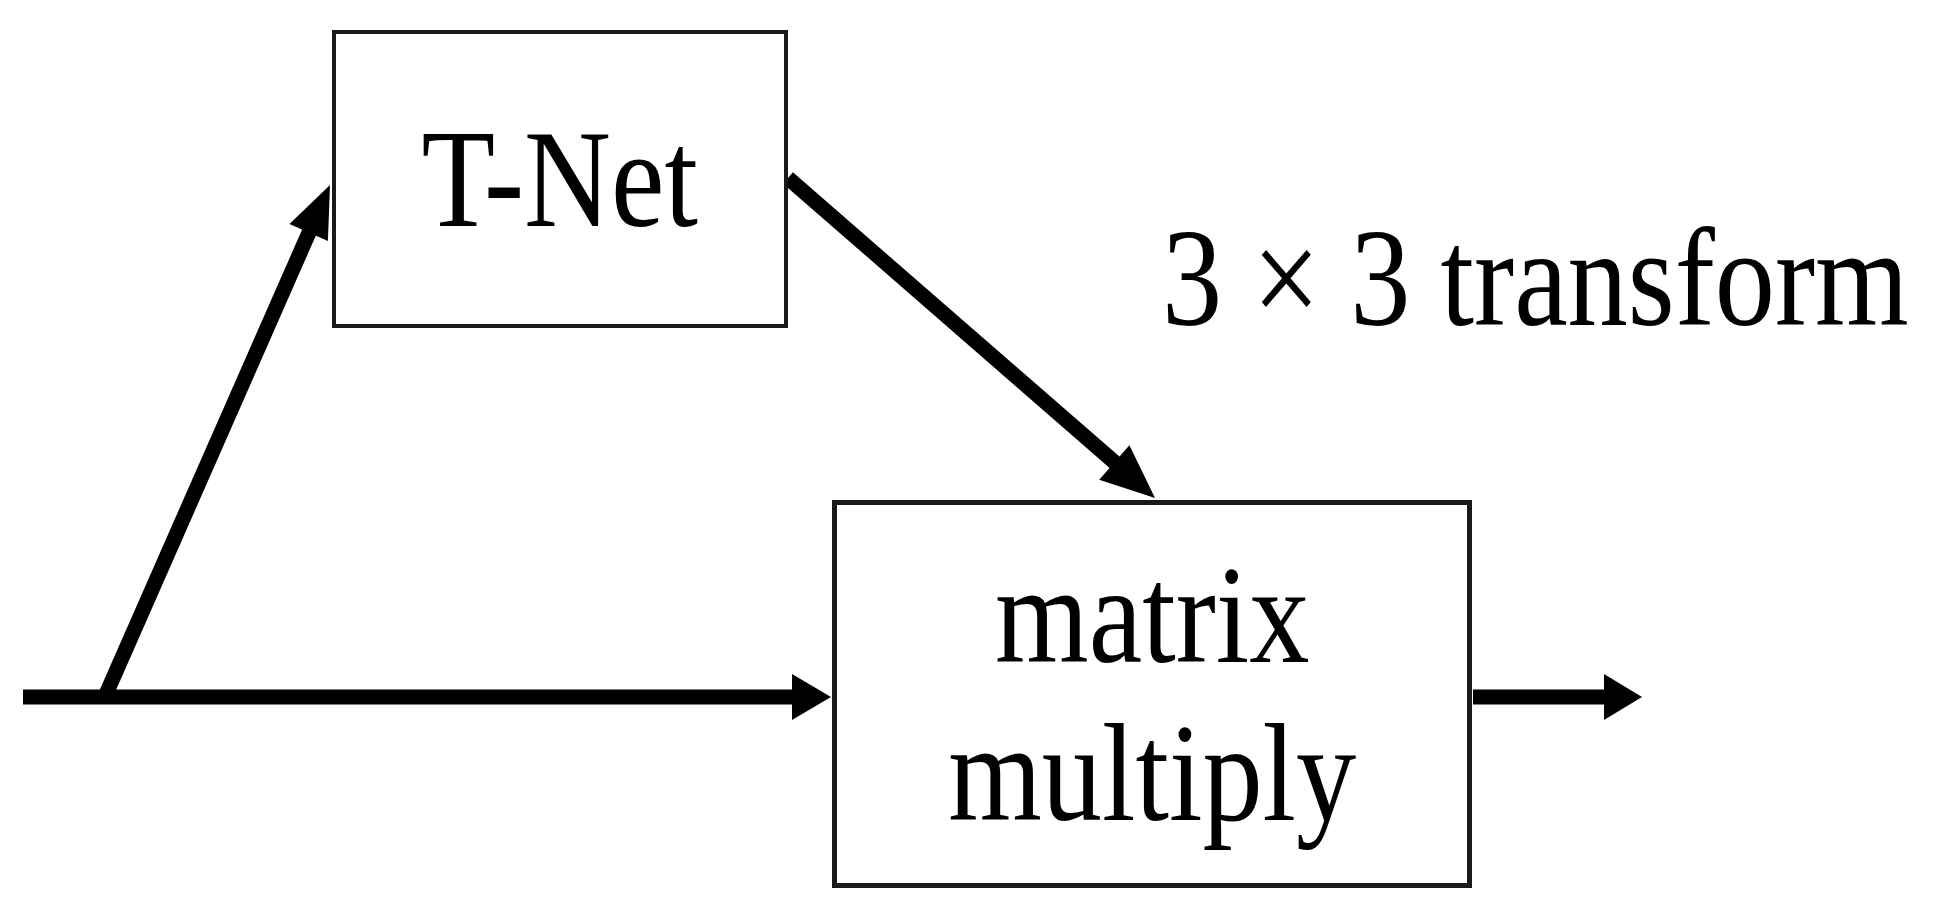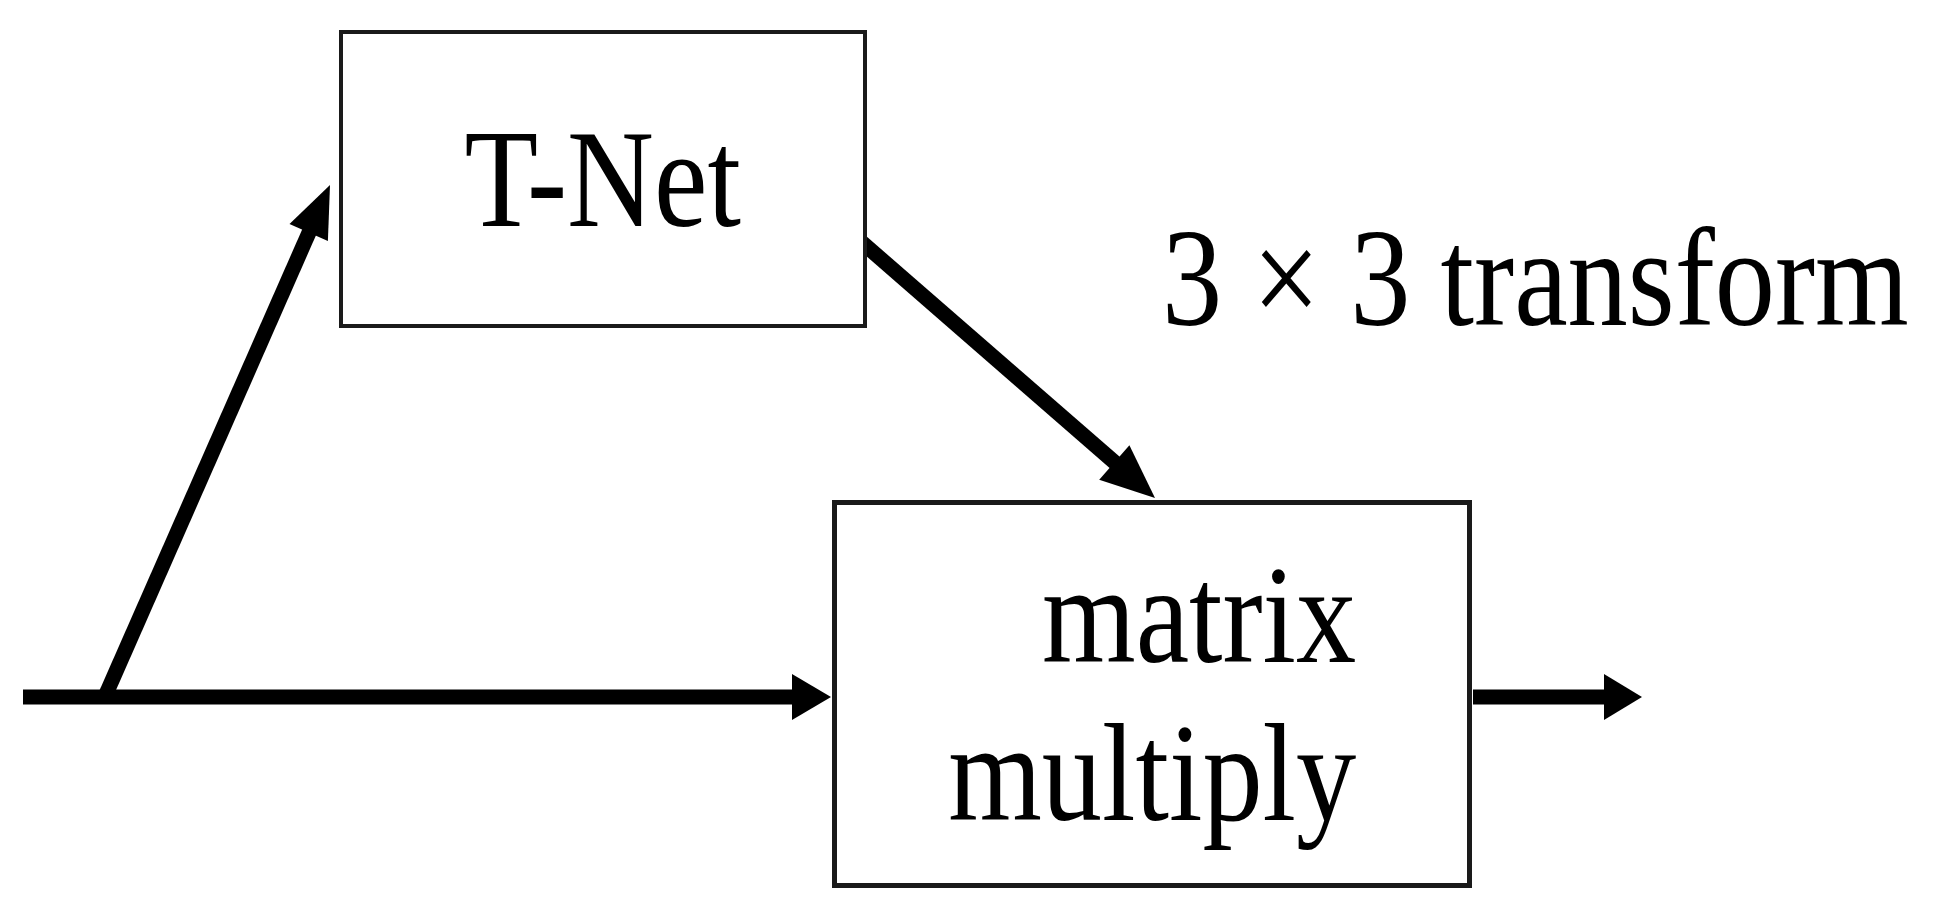--- a/index.html
+++ b/index.html
@@ -37,31 +37,29 @@
     border: 4px solid var(--border-color, #1a1a1a);
     display: flex;
     flex-direction: column;
     align-items: center;
     justify-content: center;
     text-align: center;
   }
   .node-box.tnet {
     left: 332px;
     top: 30px;
-    width: 528px;
+    width: 456px;
     height: 298px;
-    margin-left: 7px;
   }
   .node-box.matmul {
     left: 832px;
     top: 500px;
     width: 640px;
     height: 388px;
     border-width: 5px;
-    text-align: right;
   }
   .node-label {
     font-size: 140px;
     line-height: 1.13;
     white-space: nowrap;
     transform: scaleX(0.86);
     transform-origin: center center;
   }
   .node-label .line {
     display: block;

